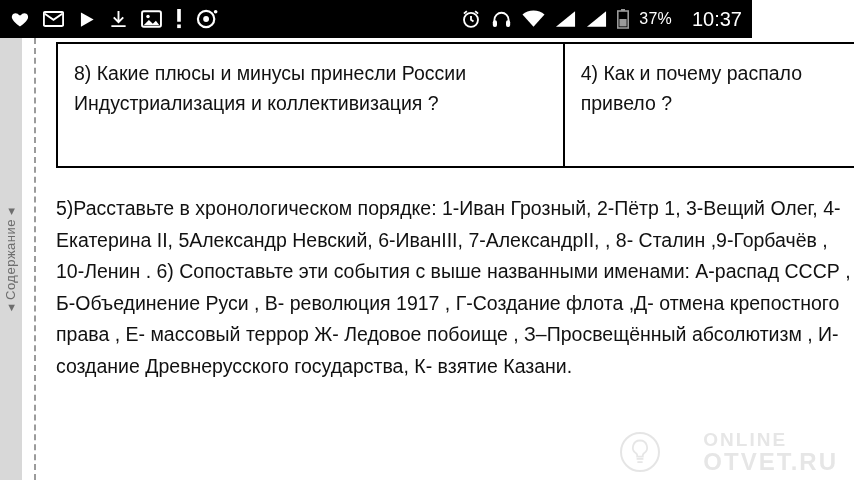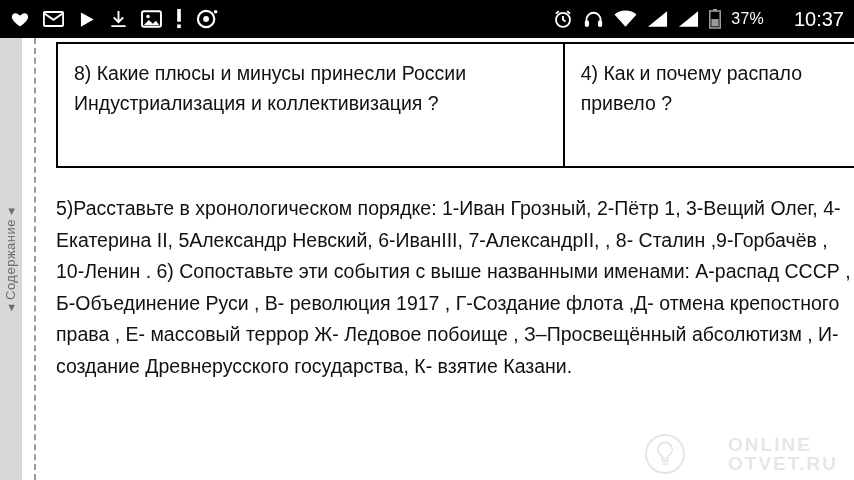--- a/index.html
+++ b/index.html
@@ -13,38 +13,38 @@
   #root {
     position: relative;
     width: 854px; height: 480px;
     background: #ffffff;
     overflow: hidden;
   }
 
   
   .statusbar {
     position: absolute; top: 0; left: 0;
-    width: 854px; height: 38px;
+    width: 752px; height: 38px;
     background: #000000;
     display: flex; align-items: center;
     padding: 0 10px;
     color: #ffffff;
   }
   .status-left { display: flex; align-items: center; gap: 13px; }
   .status-right { display: flex; align-items: center; gap: 10px; margin-left: auto; }
   .sicon { display: inline-flex; align-items: center; justify-content: center; }
   .sicon svg { display: block; }
   .battery-pct {
     font-size: 16px; letter-spacing: 0.2px;
     color: #ffffff; font-family: "Liberation Sans", sans-serif;
   }
   .clock {
     font-size: 20px; color: #ffffff;
     font-family: "Liberation Sans", sans-serif;
-    margin-left: 20px;
+    margin-left: 10px;
   }
 
   
   .content {
     position: absolute;
     top: 38px; left: 0;
     width: 854px; height: 442px;
     background: #ffffff;
   }
 
@@ -125,21 +125,21 @@
     border: 2px solid #b0b0b0;
     border-radius: 50%;
     display: flex; align-items: center; justify-content: center;
   }
   .wm-text { line-height: 1.02; margin-left: 36px; }
   .wm-line1 {
     font-size: 19px; font-weight: bold;
     color: #b2b2b2; letter-spacing: 2px;
   }
   .wm-line2 {
-    font-size: 19px; font-weight: bold;
+    font-size: 24px; font-weight: bold;
     color: #b2b2b2; letter-spacing: 2px;
   }
 </style>
 </head>
 <body>
 
 <div id="root">
 
   <div class="statusbar">
     <div class="status-left">

